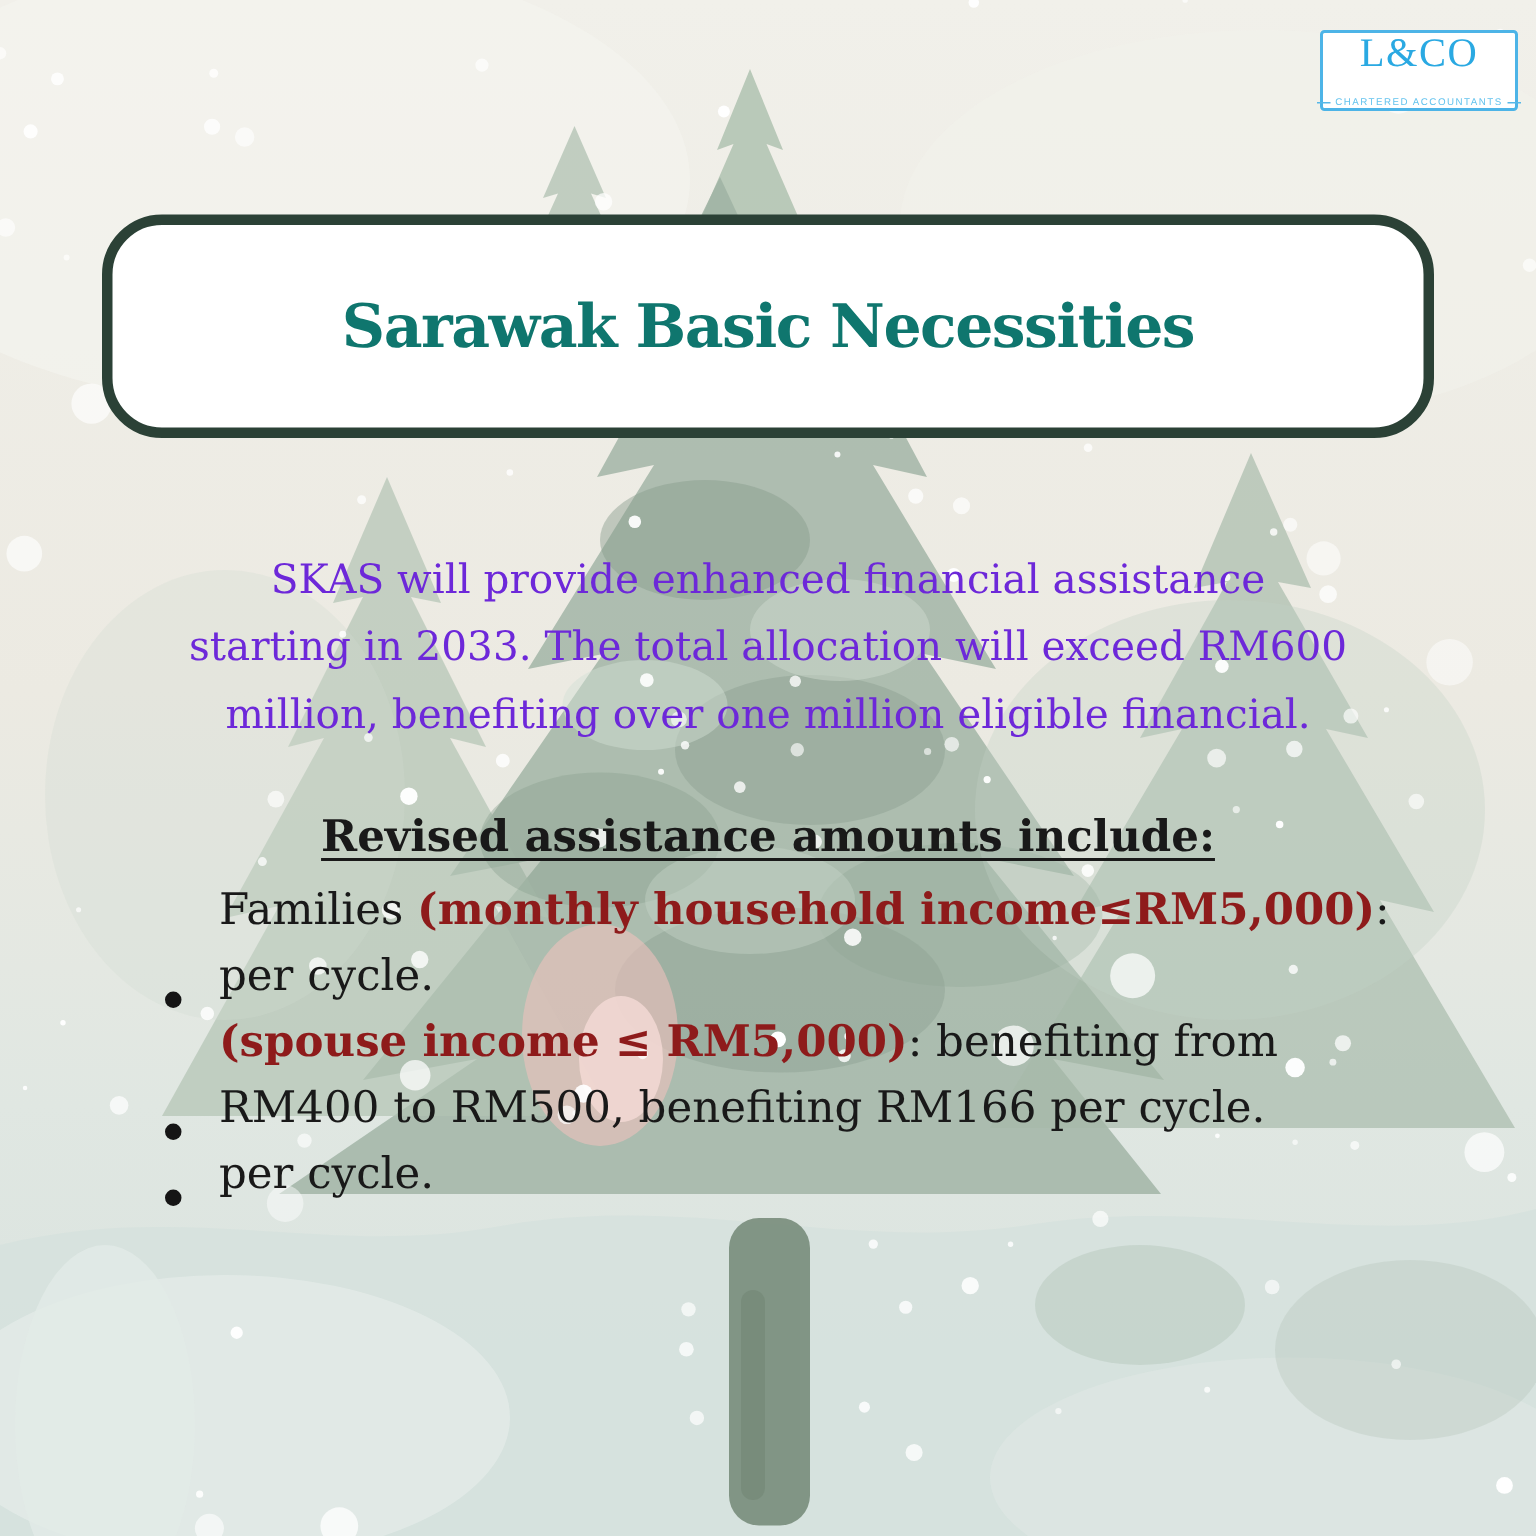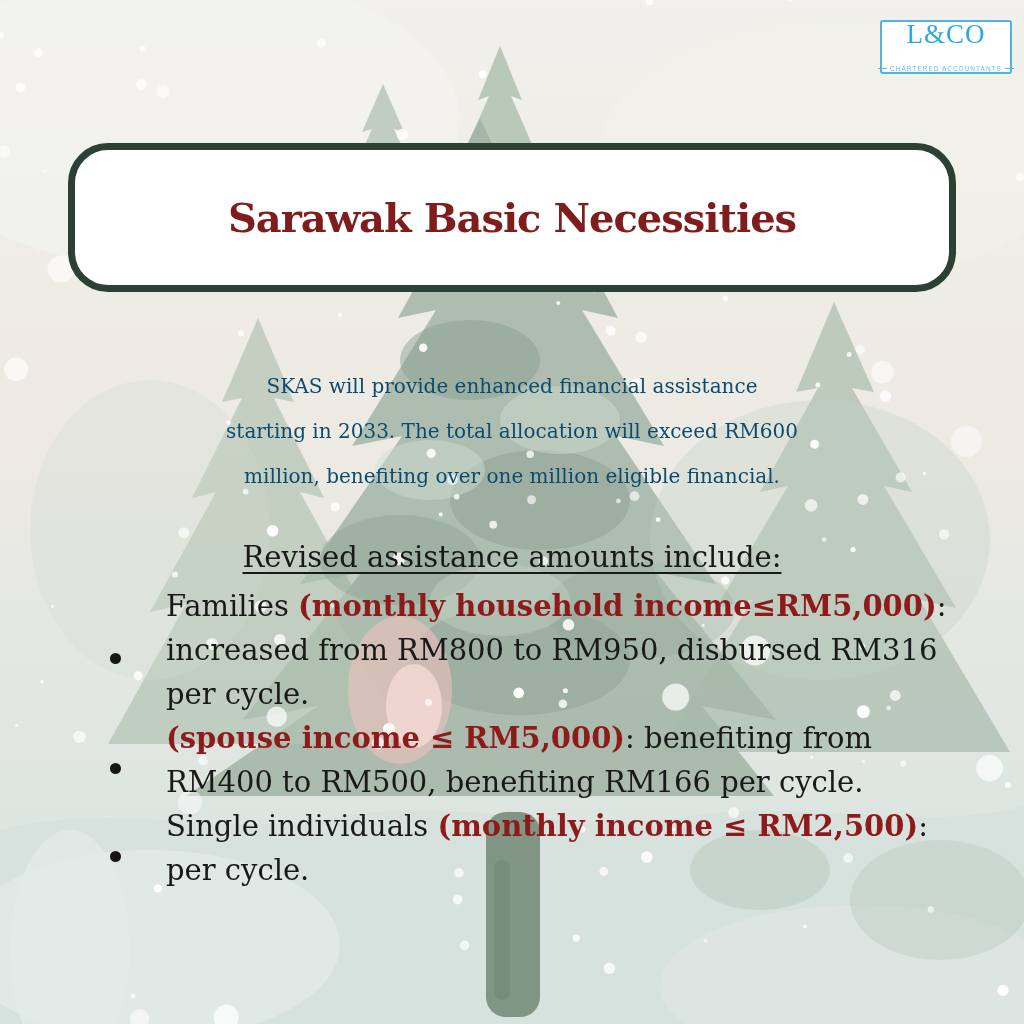--- a/index.html
+++ b/index.html
@@ -14,65 +14,65 @@
     font-family:"DejaVu Serif","Liberation Serif",serif;color:var(--text);
     background:#efeee8;
   }
   .bg{position:absolute;inset:0;z-index:0;}
   .content{position:absolute;inset:0;z-index:1;}
 
   
   .logo{
     position:absolute;top:20px;right:12px;width:132px;height:54px;
     background:#fff;border:2px solid #4db4e7;border-radius:3px;
-    display:flex;flex-direction:column;align-items:center;justify-content:flex-end;
-    box-sizing:border-box;gap:17px;
+    display:flex;flex-direction:column;align-items:center;justify-content:space-between;
+    box-sizing:border-box;gap:3px;
   }
   .logo-name{
     font-family:"Liberation Serif","DejaVu Serif",serif;
     color:var(--logo-blue);font-size:27px;line-height:27px;font-weight:500;letter-spacing:1px;
   }
   .logo-tagline{display:flex;align-items:center;gap:3px;}
   .logo-tagline .tag-line-rule{width:9px;height:1px;background:#56b8e8;}
   .logo-tagline .tag-text{
     font-family:"Liberation Sans",sans-serif;
     color:#64c3ee;font-size:6.5px;letter-spacing:1px;white-space:nowrap;
   }
 
   
   .title-box{
     position:absolute;left:68px;top:143px;width:888px;height:149px;box-sizing:border-box;
     background:#ffffff;border:7px solid var(--border-green);border-radius:40px;
     display:flex;flex-direction:column;align-items:center;justify-content:center;
   }
   .title-line{
     font-weight:bold;font-size:40px;line-height:54px;letter-spacing:-1px;
-    color:#7f1d1d;white-space:nowrap;text-align:center;
+    color:#0f766e;white-space:nowrap;text-align:center;
   }
 
   
   .intro{
     position:absolute;left:40px;right:40px;top:364px;
-    text-align:center;font-size:20px;line-height:45px;color:#0c4a6e;
+    text-align:center;font-size:27px;line-height:45px;color:#6d28d9;
   }
   .intro-line{white-space:nowrap;}
 
   
   .list-heading{
     position:absolute;left:0;right:0;top:540px;
     text-align:center;font-size:29px;color:#191919;
-    text-decoration:underline;text-underline-offset:5px;text-decoration-thickness:2px;
+    text-decoration:underline;text-underline-offset:5px;text-decoration-thickness:2px;font-weight:bold;
   }
 
   
   .bullet-list{
     position:absolute;left:110px;top:584px;width:850px;
     font-size:29px;line-height:44px;color:#191919;
   }
-  .bullet{display:flex;align-items:center;gap:20px;}
+  .bullet{display:flex;align-items:flex-end;}
   .dot{
     flex:none;width:11px;height:11px;border-radius:50%;background:#151515;
     margin-top:17px;margin-right:25px;
   }
   .bullet-body{flex:1;}
   .bline{white-space:nowrap;}
   .red{color:var(--accent-red);font-weight:bold;}
 </style>
 </head>
 <body>
@@ -280,34 +280,32 @@
       <div class="intro-line">million, benefiting over one million eligible financial.</div>
     </div>
 
     <div class="list-heading">Revised assistance amounts include:</div>
 
     <div class="bullet-list">
         <div class="bullet">
           <span class="dot"></span>
           <div class="bullet-body">
             <div class="bline"><span>Families </span><span class="red">(monthly household income≤RM5,000)</span><span>:</span></div>
-            <div class="bline"><span>increased from RM800 to RM950, disbursed RM316</span></div>
             <div class="bline"><span>per cycle.</span></div>
           </div>
         </div>
         <div class="bullet">
           <span class="dot"></span>
           <div class="bullet-body">
             <div class="bline"><span class="red">(spouse income ≤ RM5,000)</span><span>: benefiting from</span></div>
             <div class="bline"><span>RM400 to RM500, benefiting RM166 per cycle.</span></div>
           </div>
         </div>
         <div class="bullet">
           <span class="dot"></span>
           <div class="bullet-body">
-            <div class="bline"><span>Single individuals </span><span class="red">(monthly income ≤ RM2,500)</span><span>:</span></div>
             <div class="bline"><span>per cycle.</span></div>
           </div>
         </div>
       </div>
 
   </div>
 </div>
 
 </body></html>

